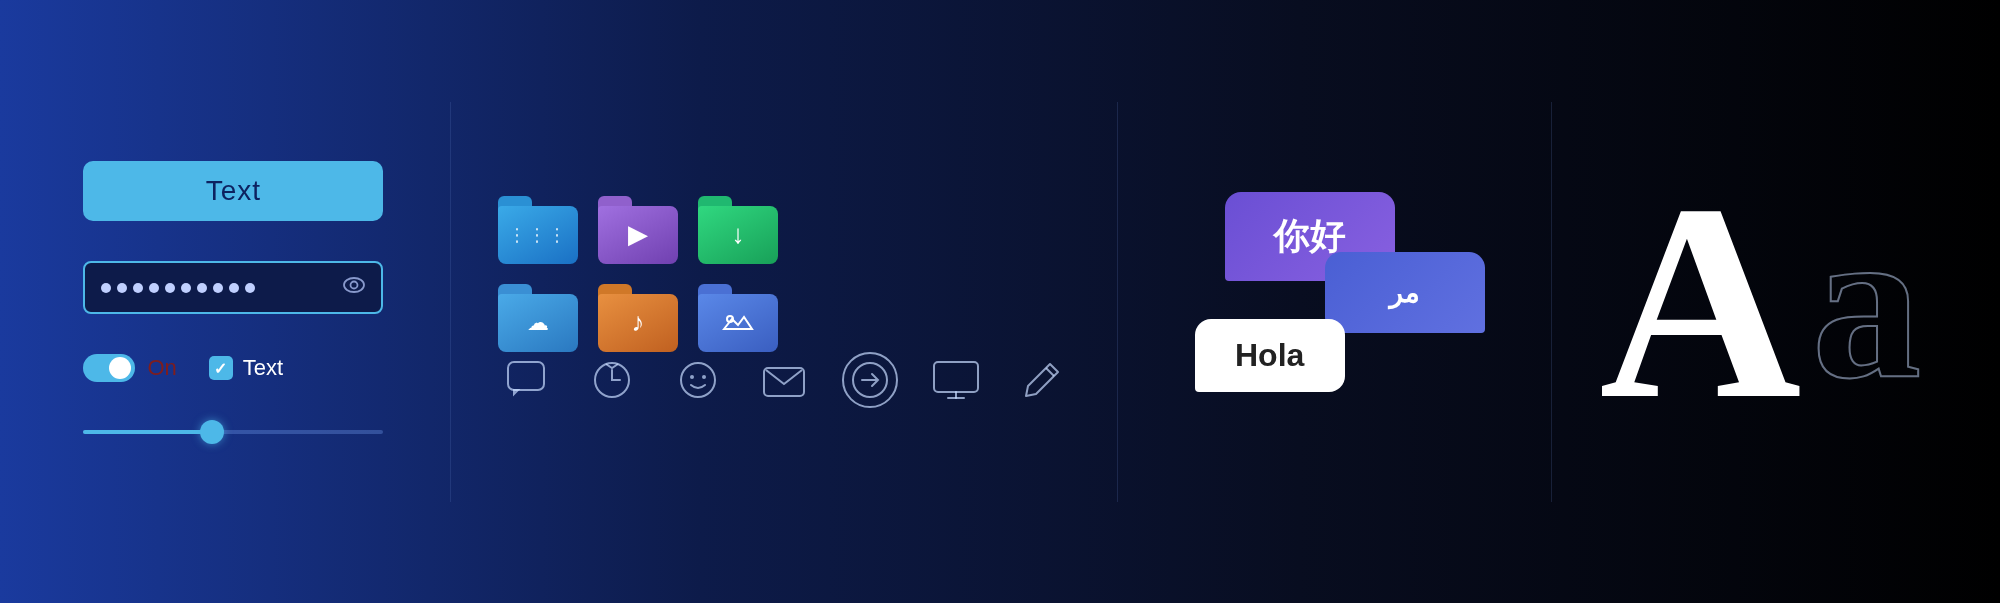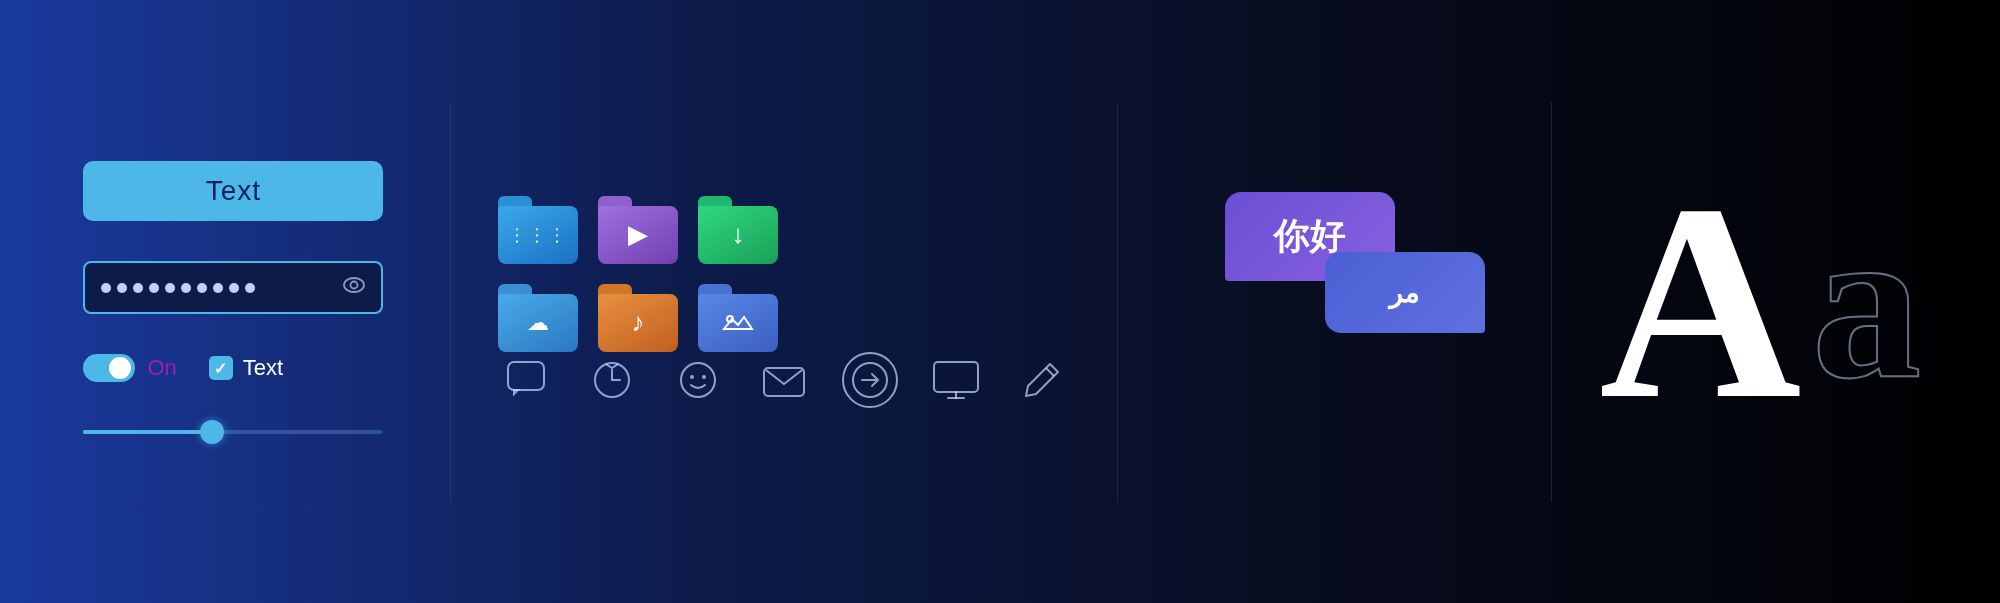--- a/index.html
+++ b/index.html
@@ -98,21 +98,21 @@
       width: 22px;
       height: 22px;
       background: white;
       border-radius: 50%;
       position: absolute;
       top: 3px;
       right: 4px;
     }
 
     .toggle-label {
-      color: #a21caf;
+      color: #7f1d1d;
       font-size: 22px;
       font-weight: 500;
     }
 
     .checkbox-container {
       display: flex;
       align-items: center;
       gap: 10px;
       cursor: pointer;
     }
@@ -520,20 +520,21 @@
   </div>
 
   <div class="divider-v"></div>
 
   <div class="translation-section">
 
     <div class="bubble bubble-chinese">你好</div>
 
     <div class="bubble bubble-arabic">مر</div>
 
+    <div class="bubble bubble-hola">Hola</div>
 
   </div>
 
   <div class="divider-v"></div>
 
   <div class="typography-section">
     <span class="letter-A">A</span>
     <span class="letter-a-outline">a</span>
   </div>
 

